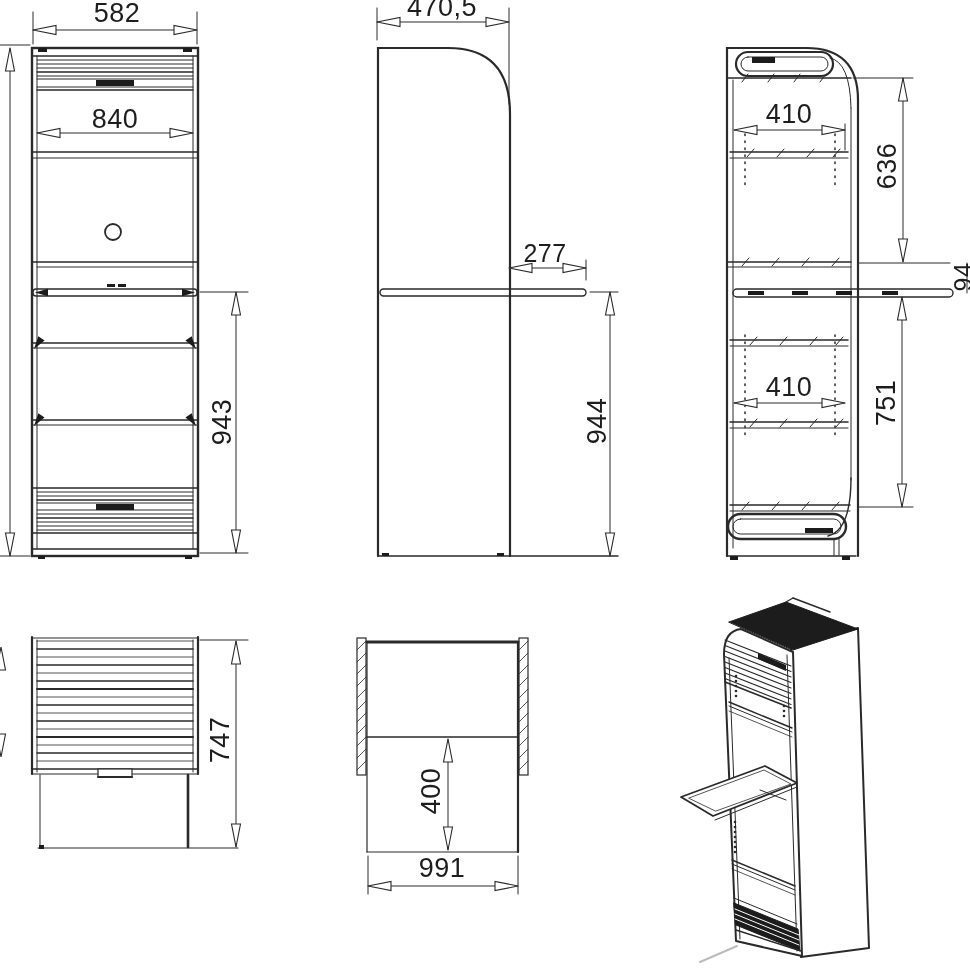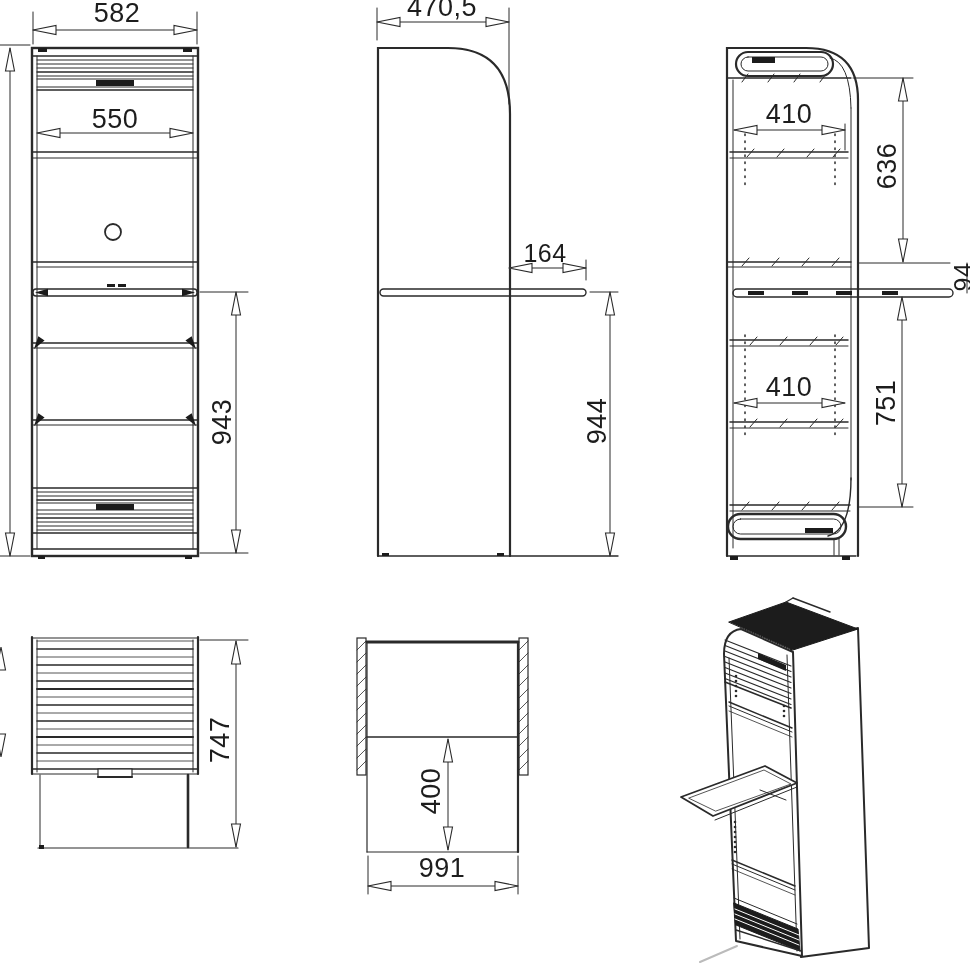--- a/index.html
+++ b/index.html
@@ -381,24 +381,24 @@
   <g stroke="#ffffff" stroke-width="1">
     <line x1="735" y1="909" x2="799" y2="935"></line>
           <line x1="735" y1="914" x2="799" y2="940"></line>
     <line x1="735" y1="919" x2="799" y2="945"></line>
   </g>
   <line x1="736" y1="930" x2="801" y2="951" stroke-width="1.4"></line>
 </g>
 </svg>
 
 <div class="dim" style="left:117px;top:13px;">582</div>
-<div class="dim" style="left:115px;top:119px;">550</div>
+<div class="dim" style="left:115px;top:119px;">840</div>
 <div class="dim vert" style="left:222px;top:422px;">943</div>
 <div class="dim" style="left:442px;top:7px;">470,5</div>
-<div class="dim small" style="left:545px;top:253px;">164</div>
+<div class="dim small" style="left:545px;top:253px;">277</div>
 <div class="dim vert" style="left:597px;top:421px;">944</div>
 <div class="dim" style="left:789px;top:114px;">410</div>
 <div class="dim vert" style="left:887px;top:166px;">636</div>
 <div class="dim vert small" style="left:963px;top:277px;">94</div>
 <div class="dim" style="left:789px;top:387px;">410</div>
 <div class="dim vert" style="left:886px;top:403px;">751</div>
 <div class="dim vert" style="left:220px;top:740px;">747</div>
 <div class="dim vert" style="left:431px;top:791px;">400</div>
 <div class="dim" style="left:442px;top:868px;">991</div>
 

